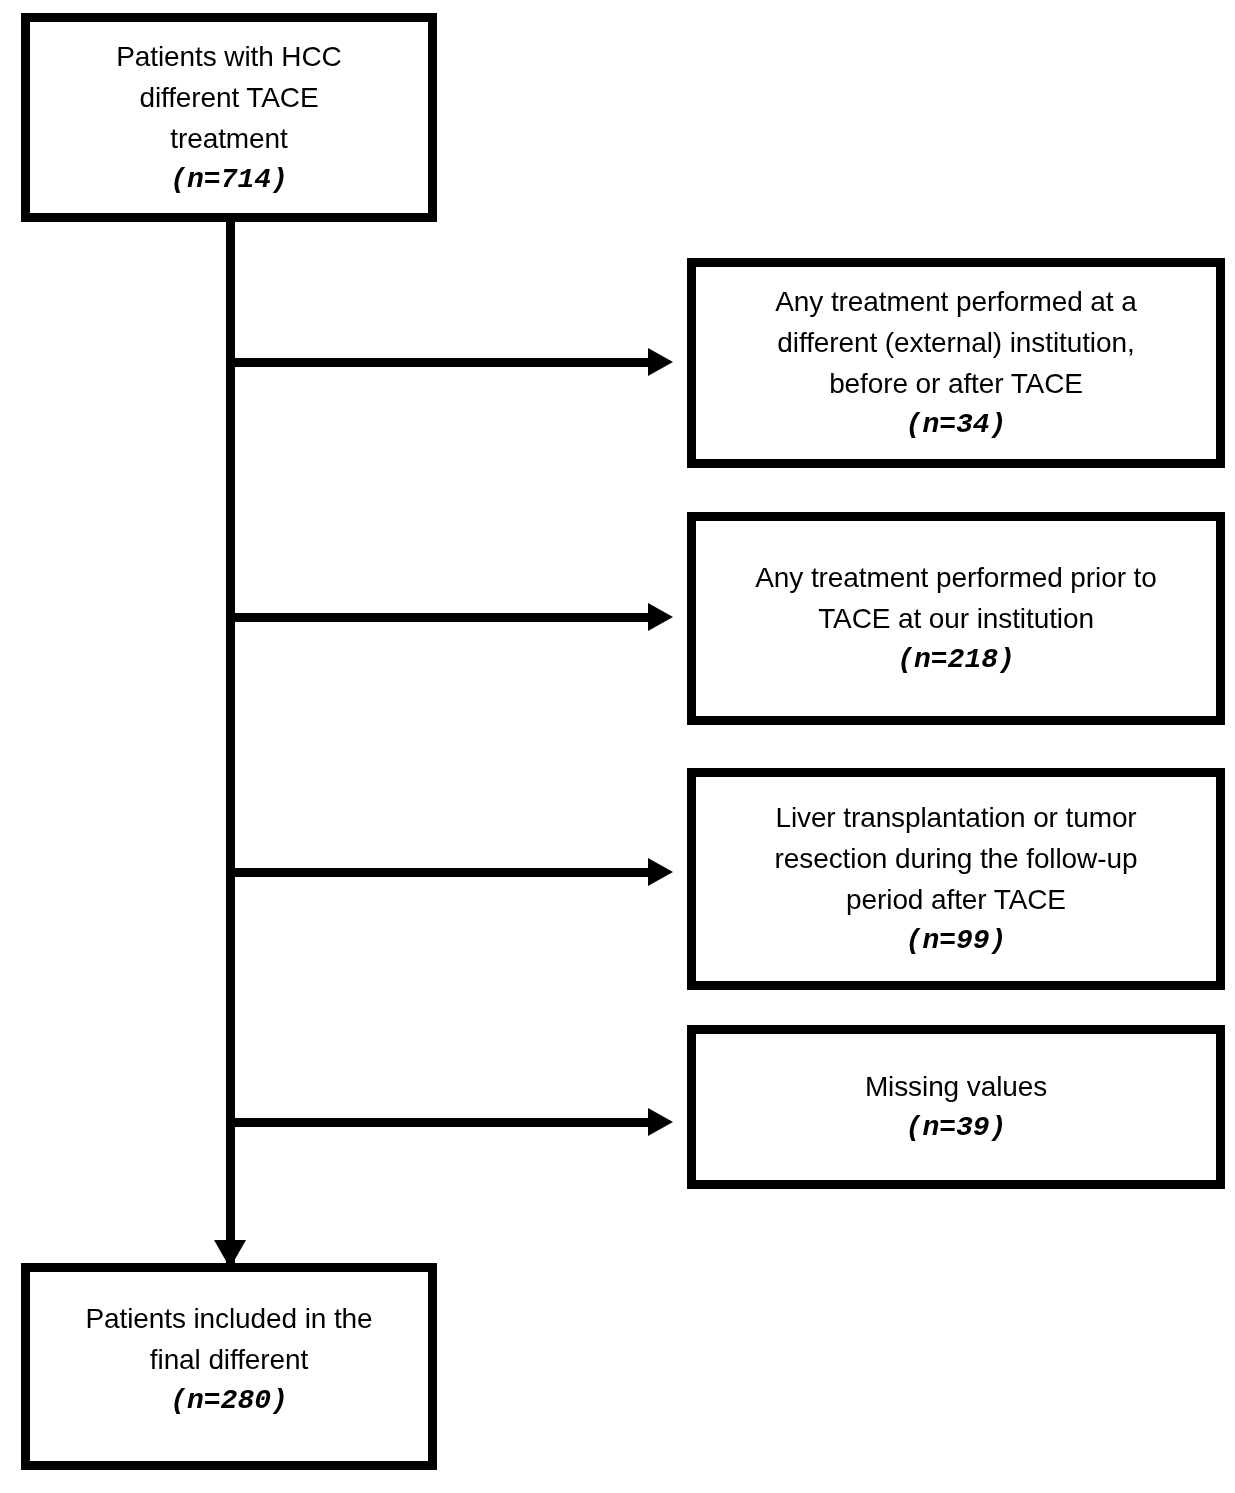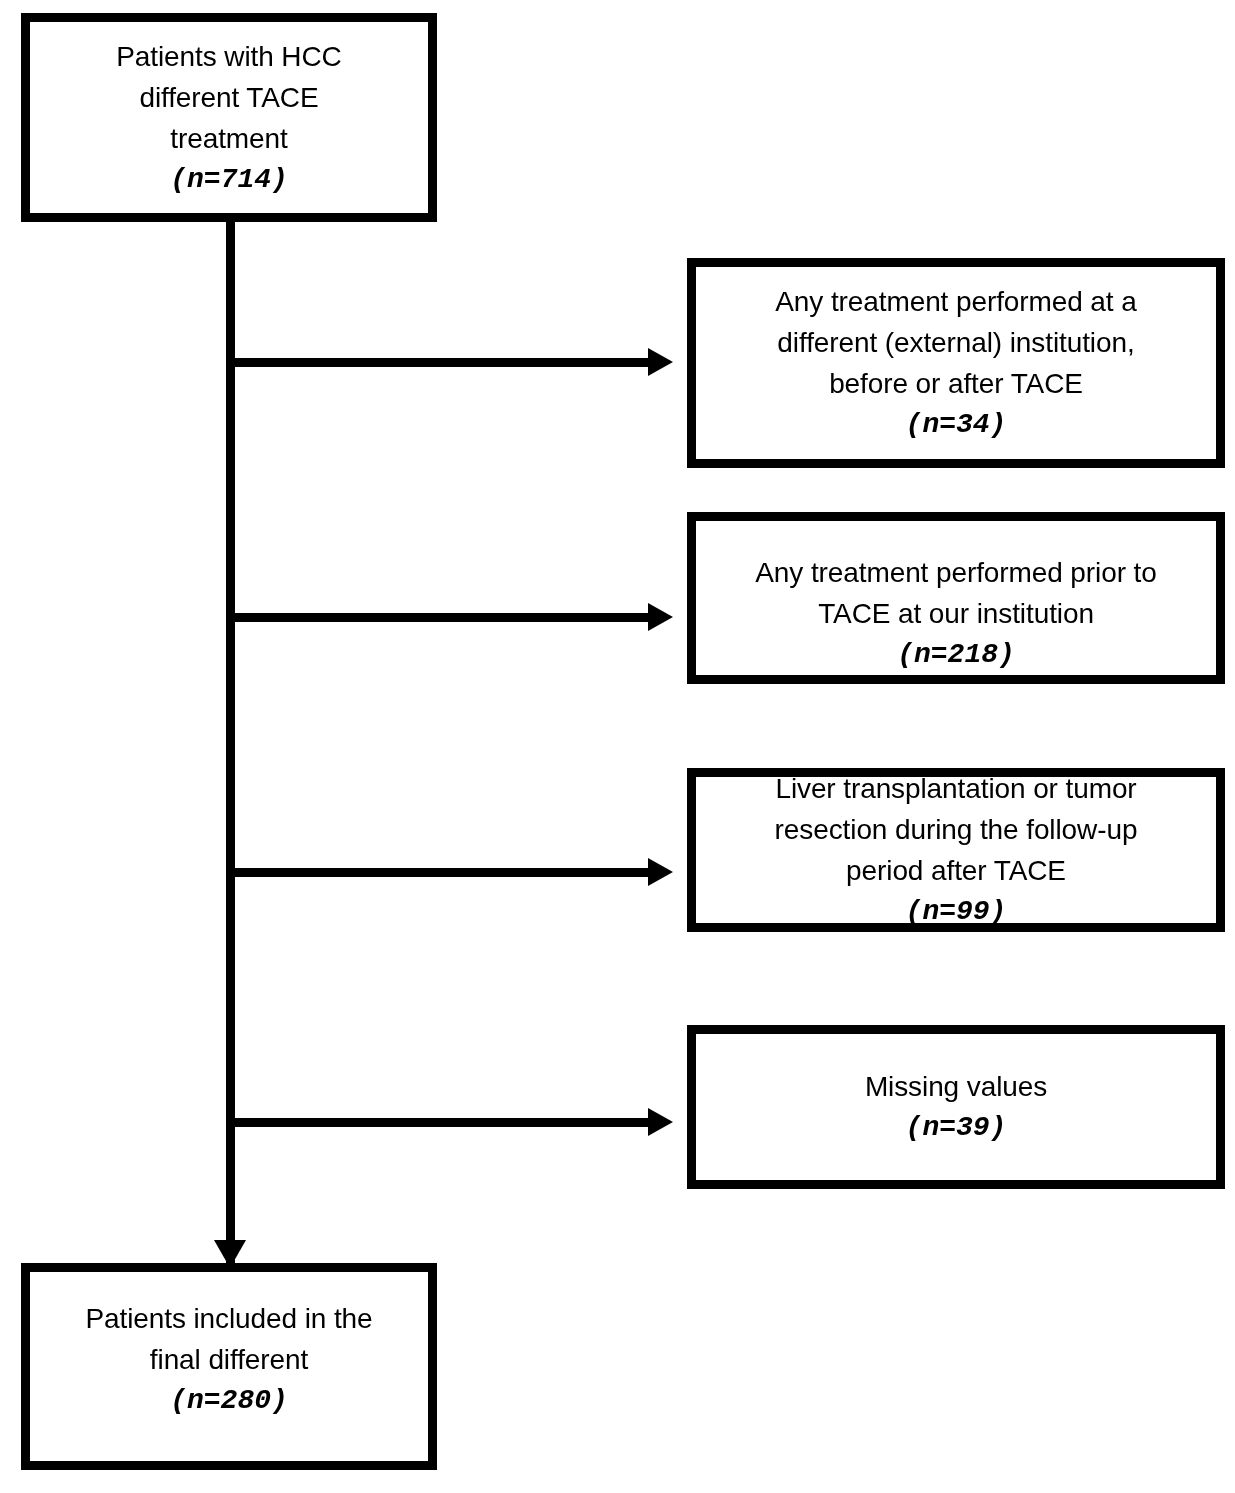--- a/index.html
+++ b/index.html
@@ -68,22 +68,22 @@
     justify-content: flex-start;
     padding-top: 26px;
   }
 
   
   .node-exclusion {
     left: 687px;
     width: 538px;
   }
   #node-excl-0 { top: 258px;  height: 210px; }
-  #node-excl-1 { top: 512px;  height: 172px; justify-content: flex-end; }
-  #node-excl-2 { top: 768px;  height: 164px; }
+  #node-excl-1 { top: 512px;  height: 213px; }
+  #node-excl-2 { top: 768px;  height: 222px; }
   #node-excl-3 { top: 1025px; height: 164px; }
 
   
   .trunk {
     position: absolute;
     background: #000000;
     left: 226px;
     top: 222px;
     width: 9px;
     height: 1041px;

